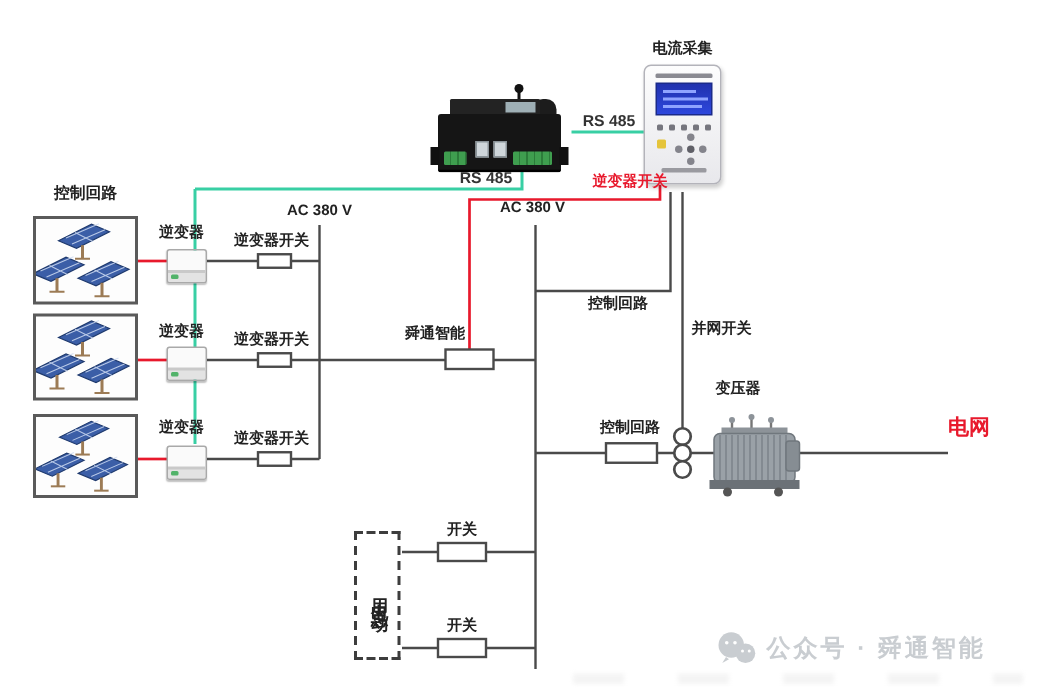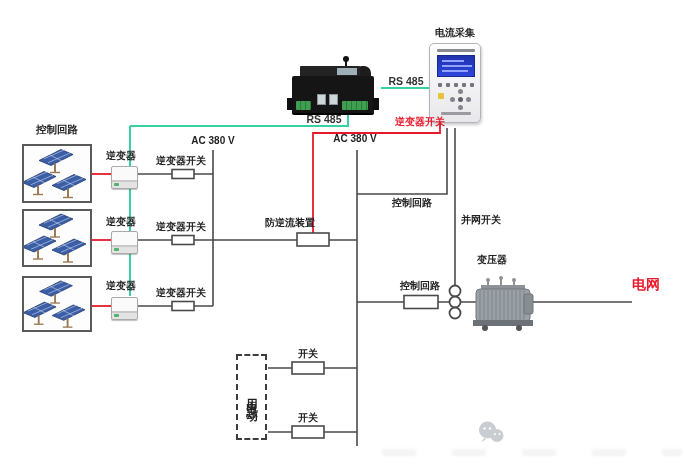--- a/index.html
+++ b/index.html
@@ -200,21 +200,21 @@
 
   <div class="lbl" style="left:24px;top:123px;width:66px;font-size:10.5px;">控制回路</div>
   <div class="lbl" style="left:100px;top:150px;width:42px;">逆变器</div>
   <div class="lbl" style="left:100px;top:216px;width:42px;">逆变器</div>
   <div class="lbl" style="left:100px;top:280px;width:42px;">逆变器</div>
   <div class="lbl" style="left:151px;top:155px;width:60px;">逆变器开关</div>
   <div class="lbl" style="left:151px;top:221px;width:60px;">逆变器开关</div>
   <div class="lbl" style="left:151px;top:287px;width:60px;">逆变器开关</div>
   <div class="lbl" style="left:183px;top:135px;width:60px;">AC 380 V</div>
   <div class="lbl" style="left:327px;top:133px;width:56px;">AC 380 V</div>
-  <div class="lbl" style="left:264px;top:217px;width:52px;">防逆流装置</div>
+  <div class="lbl" style="left:264px;top:217px;width:52px;">舜通智能</div>
   <div class="lbl" style="left:387px;top:197px;width:50px;">控制回路</div>
   <div class="lbl" style="left:456px;top:214px;width:50px;">并网开关</div>
   <div class="lbl" style="left:394px;top:280px;width:52px;">控制回路</div>
   <div class="lbl" style="left:472px;top:254px;width:40px;">变压器</div>
   <div class="lbl red" style="left:632px;top:276px;font-size:14px;font-weight:700;">电网</div>
   <div class="lbl" style="left:423px;top:27px;width:64px;">电流采集</div>
   <div class="lbl" style="left:302px;top:113px;width:44px;font-size:10.5px;color:#333;">RS 485</div>
   <div class="lbl" style="left:386px;top:75px;width:40px;font-size:10.5px;color:#333;">RS 485</div>
   <div class="lbl red" style="left:395px;top:116px;width:48px;">逆变器开关</div>
   <div class="lbl" style="left:293px;top:348px;width:30px;">开关</div>
@@ -223,16 +223,17 @@
   <div class="wm">
     <svg width="26" height="23" viewBox="0 0 26 23">
       <circle cx="9.5" cy="9" r="8.5" fill="var(--watermark)"></circle>
       <path d="M6 17 l-2.5 4 4.5-2.5z" fill="var(--watermark)"></path>
       <circle cx="19" cy="14.5" r="6.5" fill="var(--watermark)"></circle>
       <circle cx="6.5" cy="7.5" r="1.2" fill="#fff"></circle>
         <circle cx="12" cy="7.5" r="1.2" fill="#fff"></circle>
       <circle cx="17" cy="13" r="1" fill="#fff"></circle>
         <circle cx="21.5" cy="13" r="1" fill="#fff"></circle>
     </svg>
+    <span class="wm-text">公众号 · 舜通智能</span>
   </div>
 
   <div class="smudge"></div>
 </div>
 
 </body></html>

